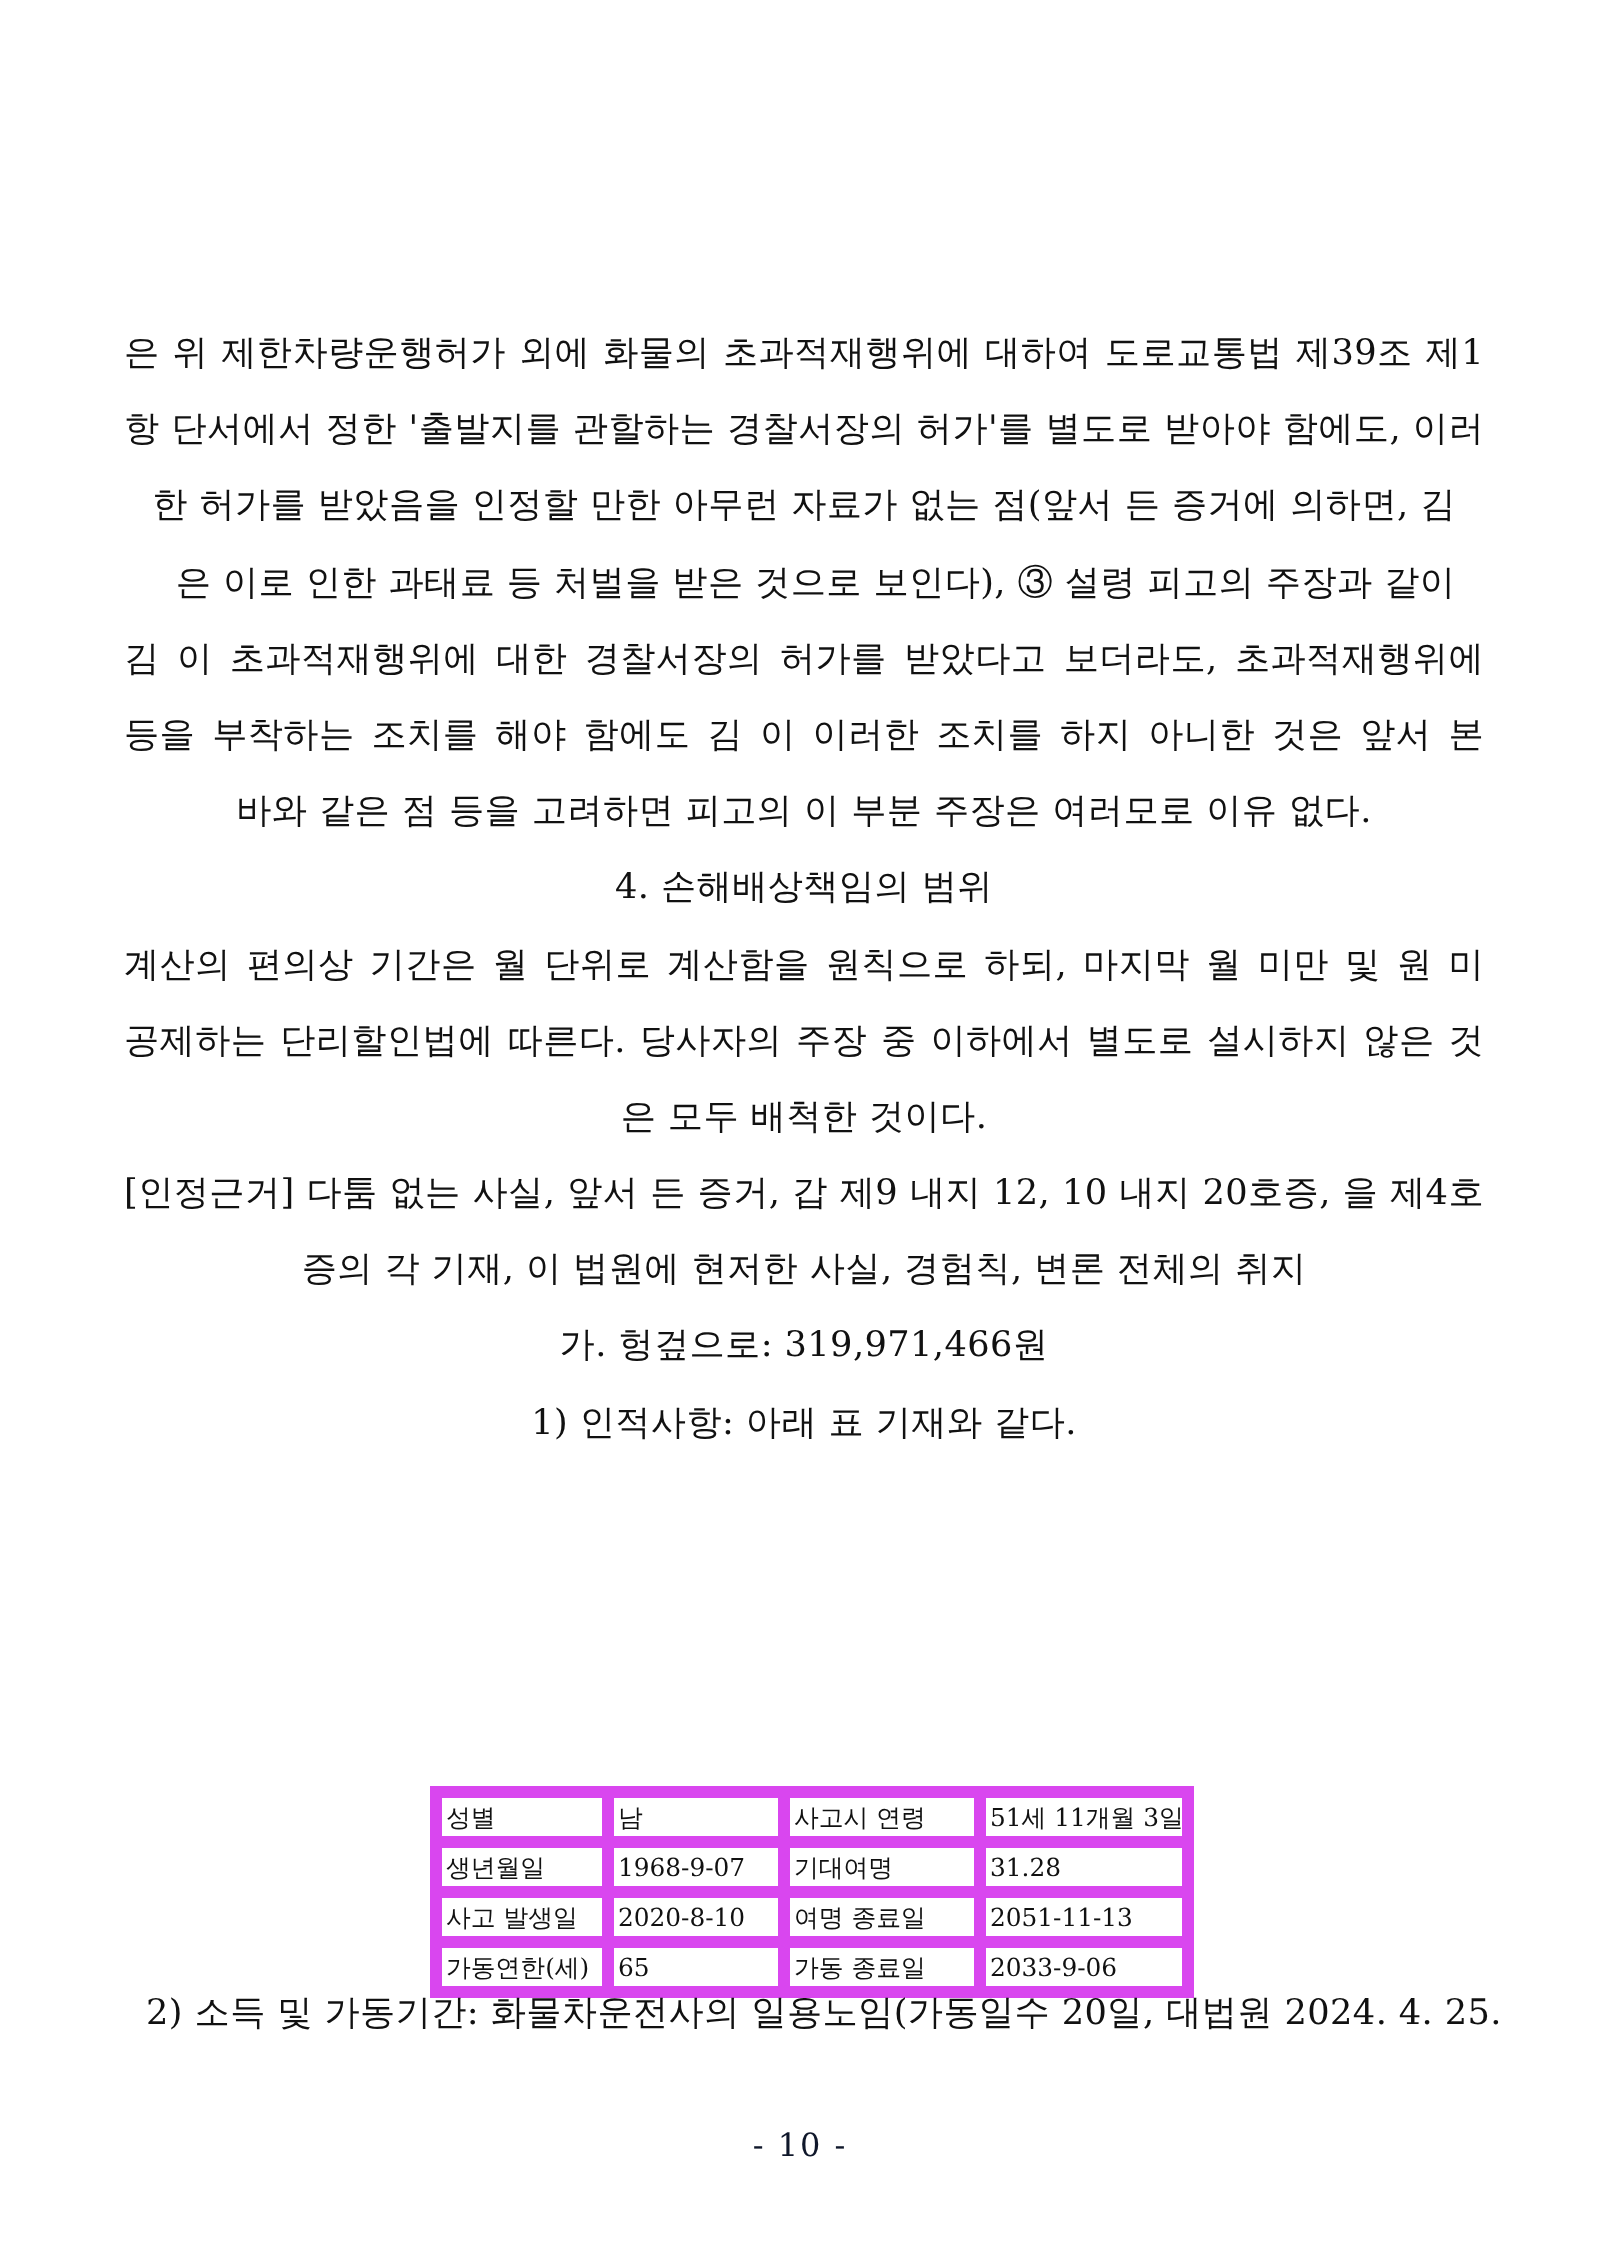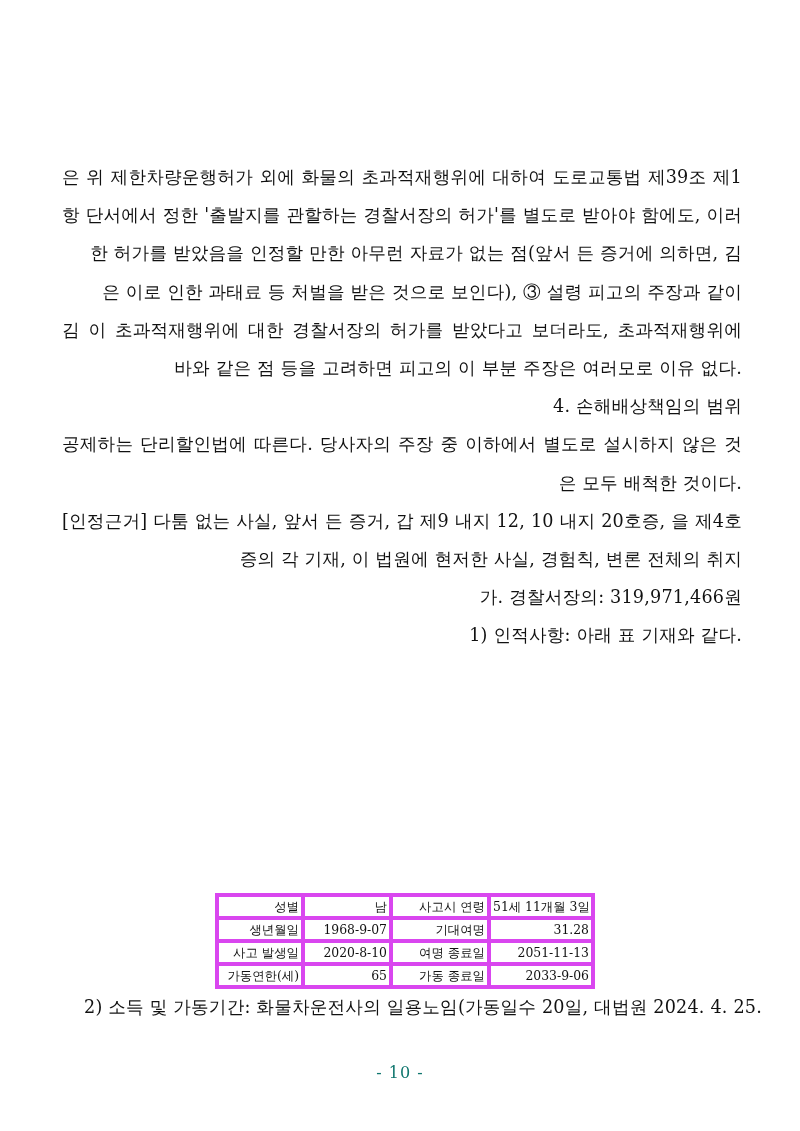--- a/index.html
+++ b/index.html
@@ -33,21 +33,21 @@
     top: 158px;
     width: 680px;
   }
 
   .line {
     font-size: 17.6px;
     line-height: 38.2px;
     height: 38.2px;
     letter-spacing: 0.2px;
     white-space: pre;
-    text-align: right;
+    text-align: center;
     color: #111111;
   }
 
   
   .line.just {
     text-align: justify;
     text-align-last: justify;
     white-space: normal;
     word-spacing: normal;
   }
@@ -59,24 +59,24 @@
     top: 893px;
     width: 376px;
   }
   table.info {
     border-collapse: collapse;
     width: 376px;
     table-layout: fixed;
     background: #ffffff;
   }
   table.info td {
-    border: 4px solid #d946ef;
+    border: 6px solid #d946ef;
     height: 19px;
     padding: 0 2px;
-    text-align: right;
+    text-align: left;
     vertical-align: middle;
     font-size: 12.4px;
     line-height: 18px;
     color: #111111;
     font-family: "DejaVu Serif", "Liberation Serif", serif;
     white-space: nowrap;
     overflow: hidden;
   }
   table.info col.c1 { width: 86px; }
   table.info col.c2 { width: 88px; }
@@ -85,56 +85,58 @@
 
   
   .page-number {
     position: absolute;
     left: 0;
     right: 0;
     top: 1063px;
     text-align: center;
     font-size: 16px;
     letter-spacing: 1px;
-    color: #0f766e;
+    color: #0f172a;
     font-family: "DejaVu Serif", "Liberation Serif", serif;
   }
 </style>
 </head>
 <body>
 
 <div class="page">
 
   <div class="body-area">
 
     <div>
       <div class="line just">  은 위 제한차량운행허가 외에 화물의 초과적재행위에 대하여 도로교통법 제39조 제1</div>
       <div class="line just">항 단서에서 정한 '출발지를 관할하는 경찰서장의 허가'를 별도로 받아야 함에도, 이러</div>
       <div class="line">한 허가를 받았음을 인정할 만한 아무런 자료가 없는 점(앞서 든 증거에 의하면, 김</div>
     </div>
 
     <div>
       <div class="line">  은 이로 인한 과태료 등 처벌을 받은 것으로 보인다), ③ 설령 피고의 주장과 같이</div>
       <div class="line just">김     이 초과적재행위에 대한 경찰서장의 허가를 받았다고 보더라도, 초과적재행위에</div>
+      <div class="line just">등을 부착하는 조치를 해야 함에도 김     이 이러한 조치를 하지 아니한 것은 앞서 본</div>
       <div class="line">바와 같은 점 등을 고려하면 피고의 이 부분 주장은 여러모로 이유 없다.</div>
     </div>
 
     <div class="line">4. 손해배상책임의 범위</div>
 
     <div>
+      <div class="line just">  계산의 편의상 기간은 월 단위로 계산함을 원칙으로 하되, 마지막 월 미만 및 원 미</div>
       <div class="line just">공제하는 단리할인법에 따른다. 당사자의 주장 중 이하에서 별도로 설시하지 않은 것</div>
       <div class="line">은 모두 배척한 것이다.</div>
     </div>
 
     <div>
       <div class="line just">[인정근거] 다툼 없는 사실, 앞서 든 증거, 갑 제9 내지 12, 10 내지 20호증, 을 제4호</div>
       <div class="line">증의 각 기재, 이 법원에 현저한 사실, 경험칙, 변론 전체의 취지</div>
     </div>
 
-    <div class="line">가. 경찰서장의: 319,971,466원</div>
+    <div class="line">가. 헝겊으로: 319,971,466원</div>
 
     <div class="line">1) 인적사항: 아래 표 기재와 같다.</div>
 
   </div>
 
   <div class="tbl-wrap">
     <table class="info">
       <colgroup>
         <col class="c1">
           <col class="c2">

